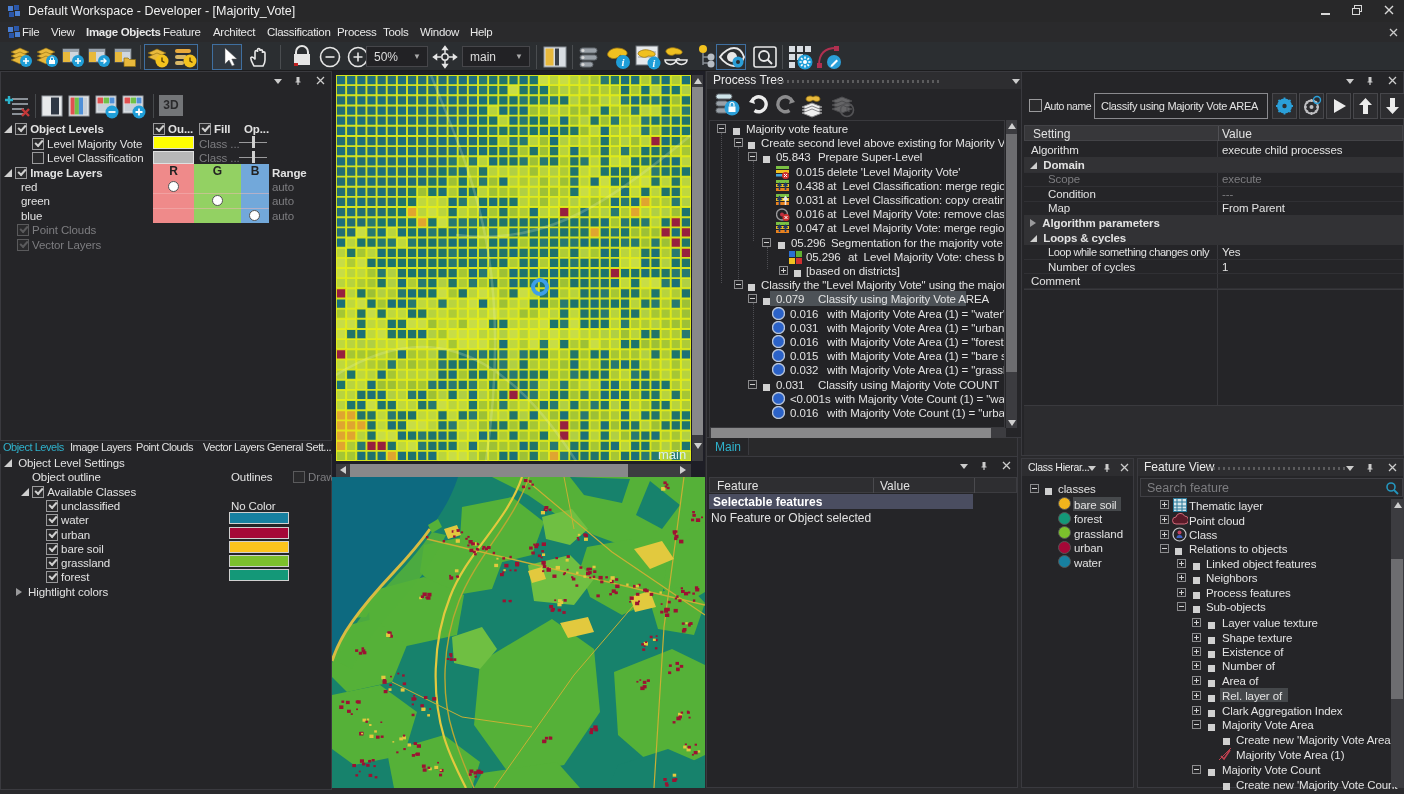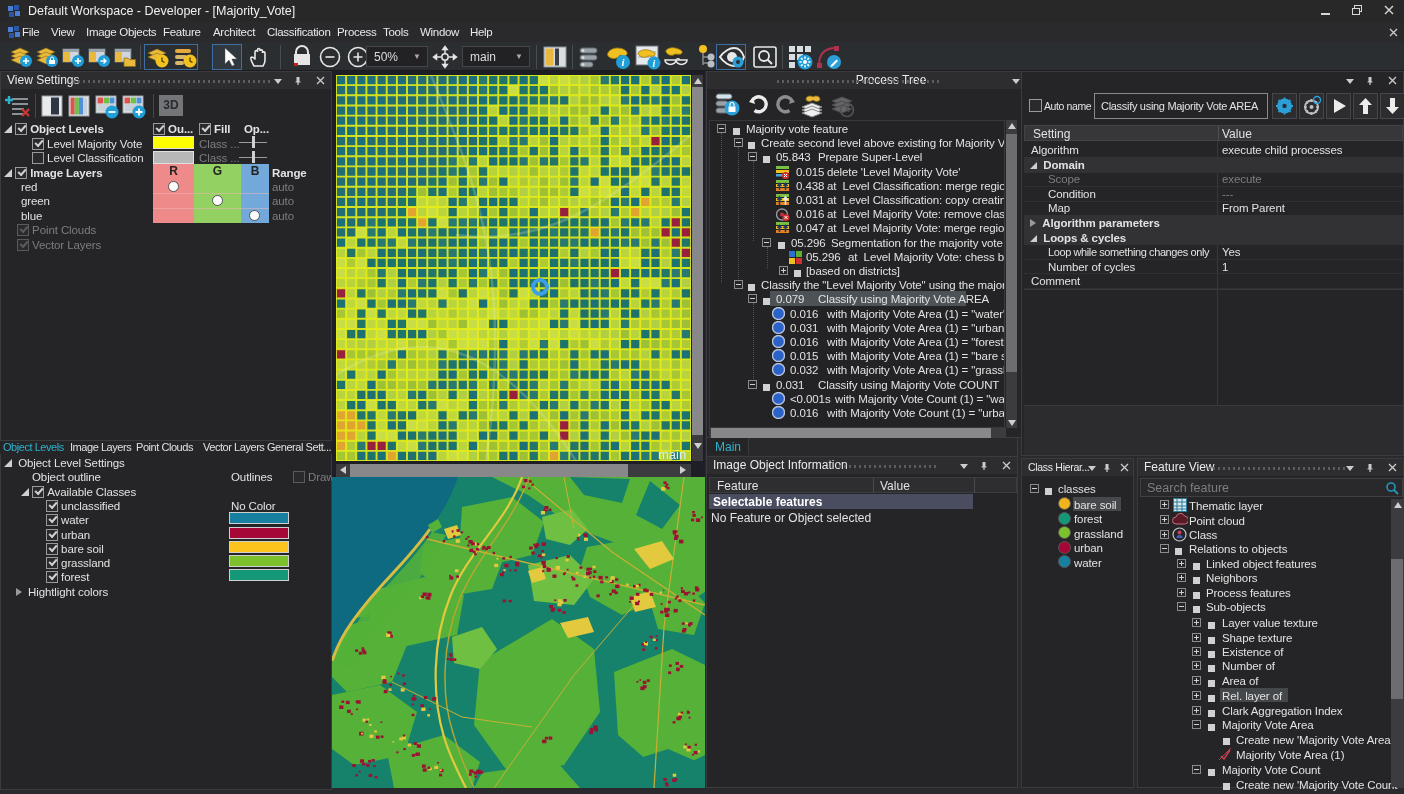--- a/index.html
+++ b/index.html
@@ -62,21 +62,21 @@
   </div>
   <div id="menubar">
     <svg class="abs" style="left:7px;top:3px" width="14" height="14" viewBox="0 0 14 14">
         <rect x="1" y="2" width="5" height="5" fill="#4a7fd4"></rect>
         <rect x="7" y="1" width="5" height="5" fill="#2a56a8"></rect>
         <rect x="2" y="8" width="5" height="5" fill="#2a56a8"></rect>
         <rect x="8" y="7" width="5" height="5" fill="#4a7fd4"></rect>
       </svg>
     <div class="menuitem" style="left:22px;">File</div>
     <div class="menuitem" style="left:51px;">View</div>
-    <div class="menuitem" style="left:86px;">Image Objects</div>
+    <div class="menuitem" style="left:86px;font-weight:bold;">Image Objects</div>
     <div class="menuitem" style="left:163px;">Feature</div>
     <div class="menuitem" style="left:213px;">Architect</div>
     <div class="menuitem" style="left:267px;">Classification</div>
     <div class="menuitem" style="left:337px;">Process</div>
     <div class="menuitem" style="left:383px;text-align:center;">Tools</div>
     <div class="menuitem" style="left:420px;">Window</div>
     <div class="menuitem" style="left:470px;">Help</div>
     <svg class="abs" style="left:1388px;top:5px" width="11" height="11">
         <path d="M2 2 L9 9 M9 2 L2 9" stroke="#cccccc" stroke-width="1.3"></path>
       </svg>
@@ -240,21 +240,20 @@
     <svg class="abs" style="left:815px;top:2px" width="28" height="26">
         <path d="M4 21 C4 10 10 4 21 4" fill="none" stroke="#b03050" stroke-width="1.8"></path>
         <rect x="2" y="19" width="5" height="5" fill="#b03050"></rect>
         <rect x="19" y="2" width="5" height="5" fill="#b03050"></rect>
         <circle cx="19" cy="18" r="7" fill="#2b9fd8"></circle>
         <path d="M16 21 l5.5-5.5 1.5 1.5 -5.5 5.5 -2 .5 Z" fill="#fff"></path>
       </svg>
   </div>
 
   <div class="panel" id="viewsettings" style="left:0;top:71px;width:332px;height:370px;">
-    <div class="ptitle">View Settings<div class="grip" style="left:72px;width:200px;"></div></div>
     <svg class="abs" style="right:4px;top:3px" width="54" height="12">
         <path d="M1 4 L9 4 L5 9 Z" fill="#cccccc"></path>
         <path d="M25 2 v5 M22.5 7 h5 M25 7 v3" stroke="#cccccc" stroke-width="1.2"></path>
         <rect x="23.5" y="2" width="3" height="5" fill="#cccccc"></rect>
         <path d="M44 2 L51 9 M51 2 L44 9" stroke="#cccccc" stroke-width="1.3"></path>
       </svg>
 
     <svg class="abs" style="left:3px;top:22px" width="28" height="25">
         <g stroke="#8a9097" stroke-width="2">
           <path d="M8 5 h16 M8 10 h16 M8 15 h12 M8 20 h12"></path>
@@ -2085,21 +2084,21 @@
         <rect x="244.1" y="94.6" width="2.4" height="2.4" fill="#e2c93e"></rect>
         <rect x="260.8" y="98.6" width="2.4" height="2.4" fill="#9c1232"></rect>
         <rect x="277.5" y="102.6" width="2.4" height="2.4" fill="#e2c93e"></rect>
         <rect x="294.2" y="106.5" width="2.4" height="2.4" fill="#e2c93e"></rect>
         <rect x="327.5" y="114.4" width="2.4" height="2.4" fill="#e2c93e"></rect>
         <rect x="344.2" y="118.4" width="2.4" height="2.4" fill="#9c1232"></rect>
         <rect x="360.9" y="122.4" width="2.4" height="2.4" fill="#9c1232"></rect>
       </svg>
   </div>
 
-  <div class="panel" id="ptree" style="left:706px;top:71px;width:364px;height:367px;text-align:center;">
+  <div class="panel" id="ptree" style="left:706px;top:71px;width:364px;height:367px;">
     <div class="ptitle">Process Tree<div class="grip" style="left:70px;width:162px;"></div></div>
     <svg class="abs" style="right:4px;top:3px" width="54" height="12">
         <path d="M1 4 L9 4 L5 9 Z" fill="#cccccc"></path>
         <path d="M25 2 v5 M22.5 7 h5 M25 7 v3" stroke="#cccccc" stroke-width="1.2"></path>
         <rect x="23.5" y="2" width="3" height="5" fill="#cccccc"></rect>
         <path d="M44 2 L51 9 M51 2 L44 9" stroke="#cccccc" stroke-width="1.3"></path>
       </svg>
 
     <svg class="abs" style="left:6px;top:20px" width="28" height="26">
         <g fill="#9aa1a8" stroke="#646a70">
@@ -2266,21 +2265,20 @@
     <div class="abs" style="left:301px;top:348px;width:0;height:0;border-left:4px solid transparent;border-right:4px solid transparent;border-top:6px solid #cfcfcf;"></div>
 
     <div class="scroll-track" style="left:2px;top:356px;width:297px;height:11px;"></div>
     <div class="scroll-thumb" style="left:4px;top:356px;width:280px;height:11px;"></div>
   </div>
   <div class="abs" id="ptreetabs" style="left:706px;top:438px;width:312px;height:18px;background:#29292b;border-left:1px solid #3a3a3f;border-right:1px solid #3a3a3f;">
     <div class="abs cyan" style="left:0;top:0;width:42px;height:17px;background:#252528;border-right:1px solid #3a3a3f;font-size:12px;padding:2px 0 0 8px;">Main</div>
   </div>
 
   <div class="panel" id="ioi" style="left:706px;top:456px;width:312px;height:332px;">
-    <div class="ptitle">Image Object Information<div class="grip" style="left:132px;width:100px;"></div></div>
     <svg class="abs" style="right:4px;top:3px" width="54" height="12">
         <path d="M1 4 L9 4 L5 9 Z" fill="#cccccc"></path>
         <path d="M25 2 v5 M22.5 7 h5 M25 7 v3" stroke="#cccccc" stroke-width="1.2"></path>
         <rect x="23.5" y="2" width="3" height="5" fill="#cccccc"></rect>
         <path d="M44 2 L51 9 M51 2 L44 9" stroke="#cccccc" stroke-width="1.3"></path>
       </svg>
     <div class="abs" style="left:2px;top:20px;width:308px;height:16px;background:#2e2e31;border:1px solid #3c3c40;font-size:12px;">
       <span class="abs" style="left:7px;top:1px;">Feature</span>
         <span class="abs" style="left:170px;top:1px;">Value</span>
       <div class="abs" style="left:163px;top:0;width:1px;height:15px;background:#4a4a4e"></div>

